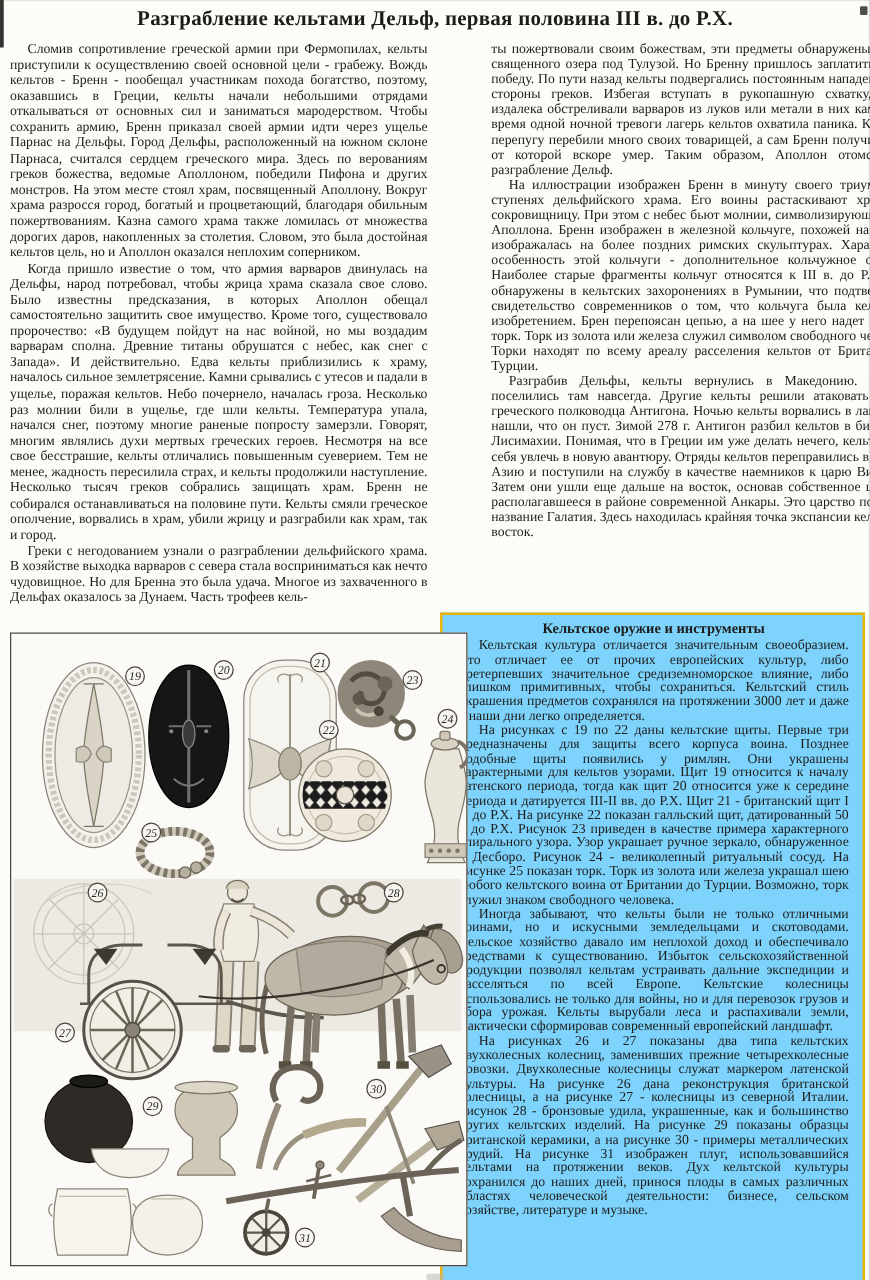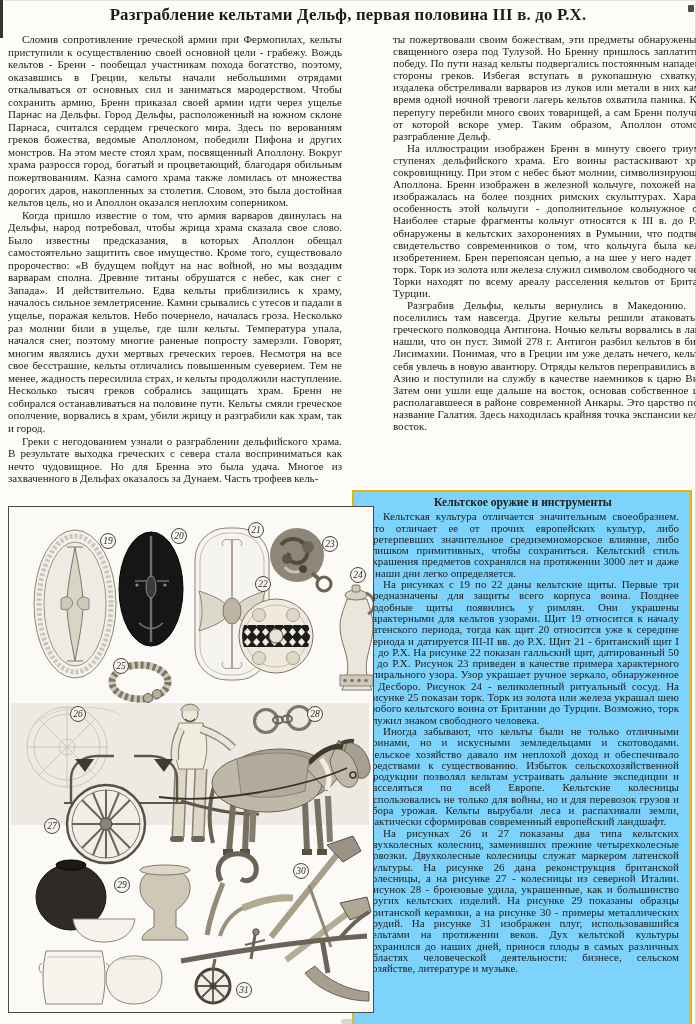--- a/index.html
+++ b/index.html
@@ -56,21 +56,21 @@
   <div class="edge-top"></div>
   <div class="edge-right"></div>
   <div class="smudge-topleft"></div>
   <div class="blob-topright"></div>
 
   <h1 class="page-title">Разграбление кельтами Дельф, первая половина III в. до Р.Х.</h1>
 
   <div class="col col-left">
     <p>Сломив сопротивление греческой армии при Фермопилах, кельты приступили к осуществлению своей основной цели - грабежу. Вождь кельтов - Бренн - пообещал участникам похода богатство, поэтому, оказавшись в Греции, кельты начали небольшими отрядами откалываться от основных сил и заниматься мародерством. Чтобы сохранить армию, Бренн приказал своей армии идти через ущелье Парнас на Дельфы. Город Дельфы, расположенный на южном склоне Парнаса, считался сердцем греческого мира. Здесь по верованиям греков божества, ведомые Аполлоном, победили Пифона и других монстров. На этом месте стоял храм, посвященный Аполлону. Вокруг храма разросся город, богатый и процветающий, благодаря обильным пожертвованиям. Казна самого храма также ломилась от множества дорогих даров, накопленных за столетия. Словом, это была достойная кельтов цель, но и Аполлон оказался неплохим соперником.</p>
     <p>Когда пришло известие о том, что армия варваров двинулась на Дельфы, народ потребовал, чтобы жрица храма сказала свое слово. Было известны предсказания, в которых Аполлон обещал самостоятельно защитить свое имущество. Кроме того, существовало пророчество: «В будущем пойдут на нас войной, но мы воздадим варварам сполна. Древние титаны обрушатся с небес, как снег с Запада». И действительно. Едва кельты приблизились к храму, началось сильное землетрясение. Камни срывались с утесов и падали в ущелье, поражая кельтов. Небо почернело, началась гроза. Несколько раз молнии били в ущелье, где шли кельты. Температура упала, начался снег, поэтому многие раненые попросту замерзли. Говорят, многим являлись духи мертвых греческих героев. Несмотря на все свое бесстрашие, кельты отличались повышенным суеверием. Тем не менее, жадность пересилила страх, и кельты продолжили наступление. Несколько тысяч греков собрались защищать храм. Бренн не собирался останавливаться на половине пути. Кельты смяли греческое ополчение, ворвались в храм, убили жрицу и разграбили как храм, так и город.</p>
-    <p>Греки с негодованием узнали о разграблении дельфийского храма. В результате выходка греческих с севера стала восприниматься как нечто чудовищное. Но для Бренна это была удача. Многое из захваченного в Дельфах оказалось за Дунаем. Часть трофеев кель-</p>
+    <p>Греки с негодованием узнали о разграблении дельфийского храма. В хозяйстве выходка варваров с севера стала восприниматься как нечто чудовищное. Но для Бренна это была удача. Многое из захваченного в Дельфах оказалось за Дунаем. Часть трофеев кель-</p>
   </div>
 
   <div class="col col-right">
     <p class="no-indent">ты пожертвовали своим божествам, эти предметы обнаружены на дне священного озера под Тулузой. Но Бренну пришлось заплатить за эту победу. По пути назад кельты подвергались постоянным нападениям со стороны греков. Избегая вступать в рукопашную схватку, греки издалека обстреливали варваров из луков или метали в них камни. Во время одной ночной тревоги лагерь кельтов охватила паника. Кельты с перепугу перебили много своих товарищей, а сам Бренн получил рану, от которой вскоре умер. Таким образом, Аполлон отомстил за разграбление Дельф.</p>
     <p>На иллюстрации изображен Бренн в минуту своего триумфа, на ступенях дельфийского храма. Его воины растаскивают храмовую сокровищницу. При этом с небес бьют молнии, символизирующие гнев Аполлона. Бренн изображен в железной кольчуге, похожей на ту, что изображалась на более поздних римских скульптурах. Характерная особенность этой кольчуги - дополнительное кольчужное оплечье. Наиболее старые фрагменты кольчуг относятся к III в. до Р.Х. Они обнаружены в кельтских захоронениях в Румынии, что подтверждает свидетельство современников о том, что кольчуга была кельтским изобретением. Брен перепоясан цепью, а на шее у него надет золотой торк. Торк из золота или железа служил символом свободного человека. Торки находят по всему ареалу расселения кельтов от Британии до Турции.</p>
     <p>Разграбив Дельфы, кельты вернулись в Македонию. Многие поселились там навсегда. Другие кельты решили атаковать лагерь греческого полководца Антигона. Ночью кельты ворвались в лагерь, но нашли, что он пуст. Зимой 278 г. Антигон разбил кельтов в битве при Лисимахии. Понимая, что в Греции им уже делать нечего, кельты дали себя увлечь в новую авантюру. Отряды кельтов переправились в Малую Азию и поступили на службу в качестве наемников к царю Вифинии. Затем они ушли еще дальше на восток, основав собственное царство, располагавшееся в районе современной Анкары. Это царство получило название Галатия. Здесь находилась крайняя точка экспансии кельтов на восток.</p>
   </div>
 
   <div class="weapons-box">
     <h2>Кельтское оружие и инструменты</h2>

